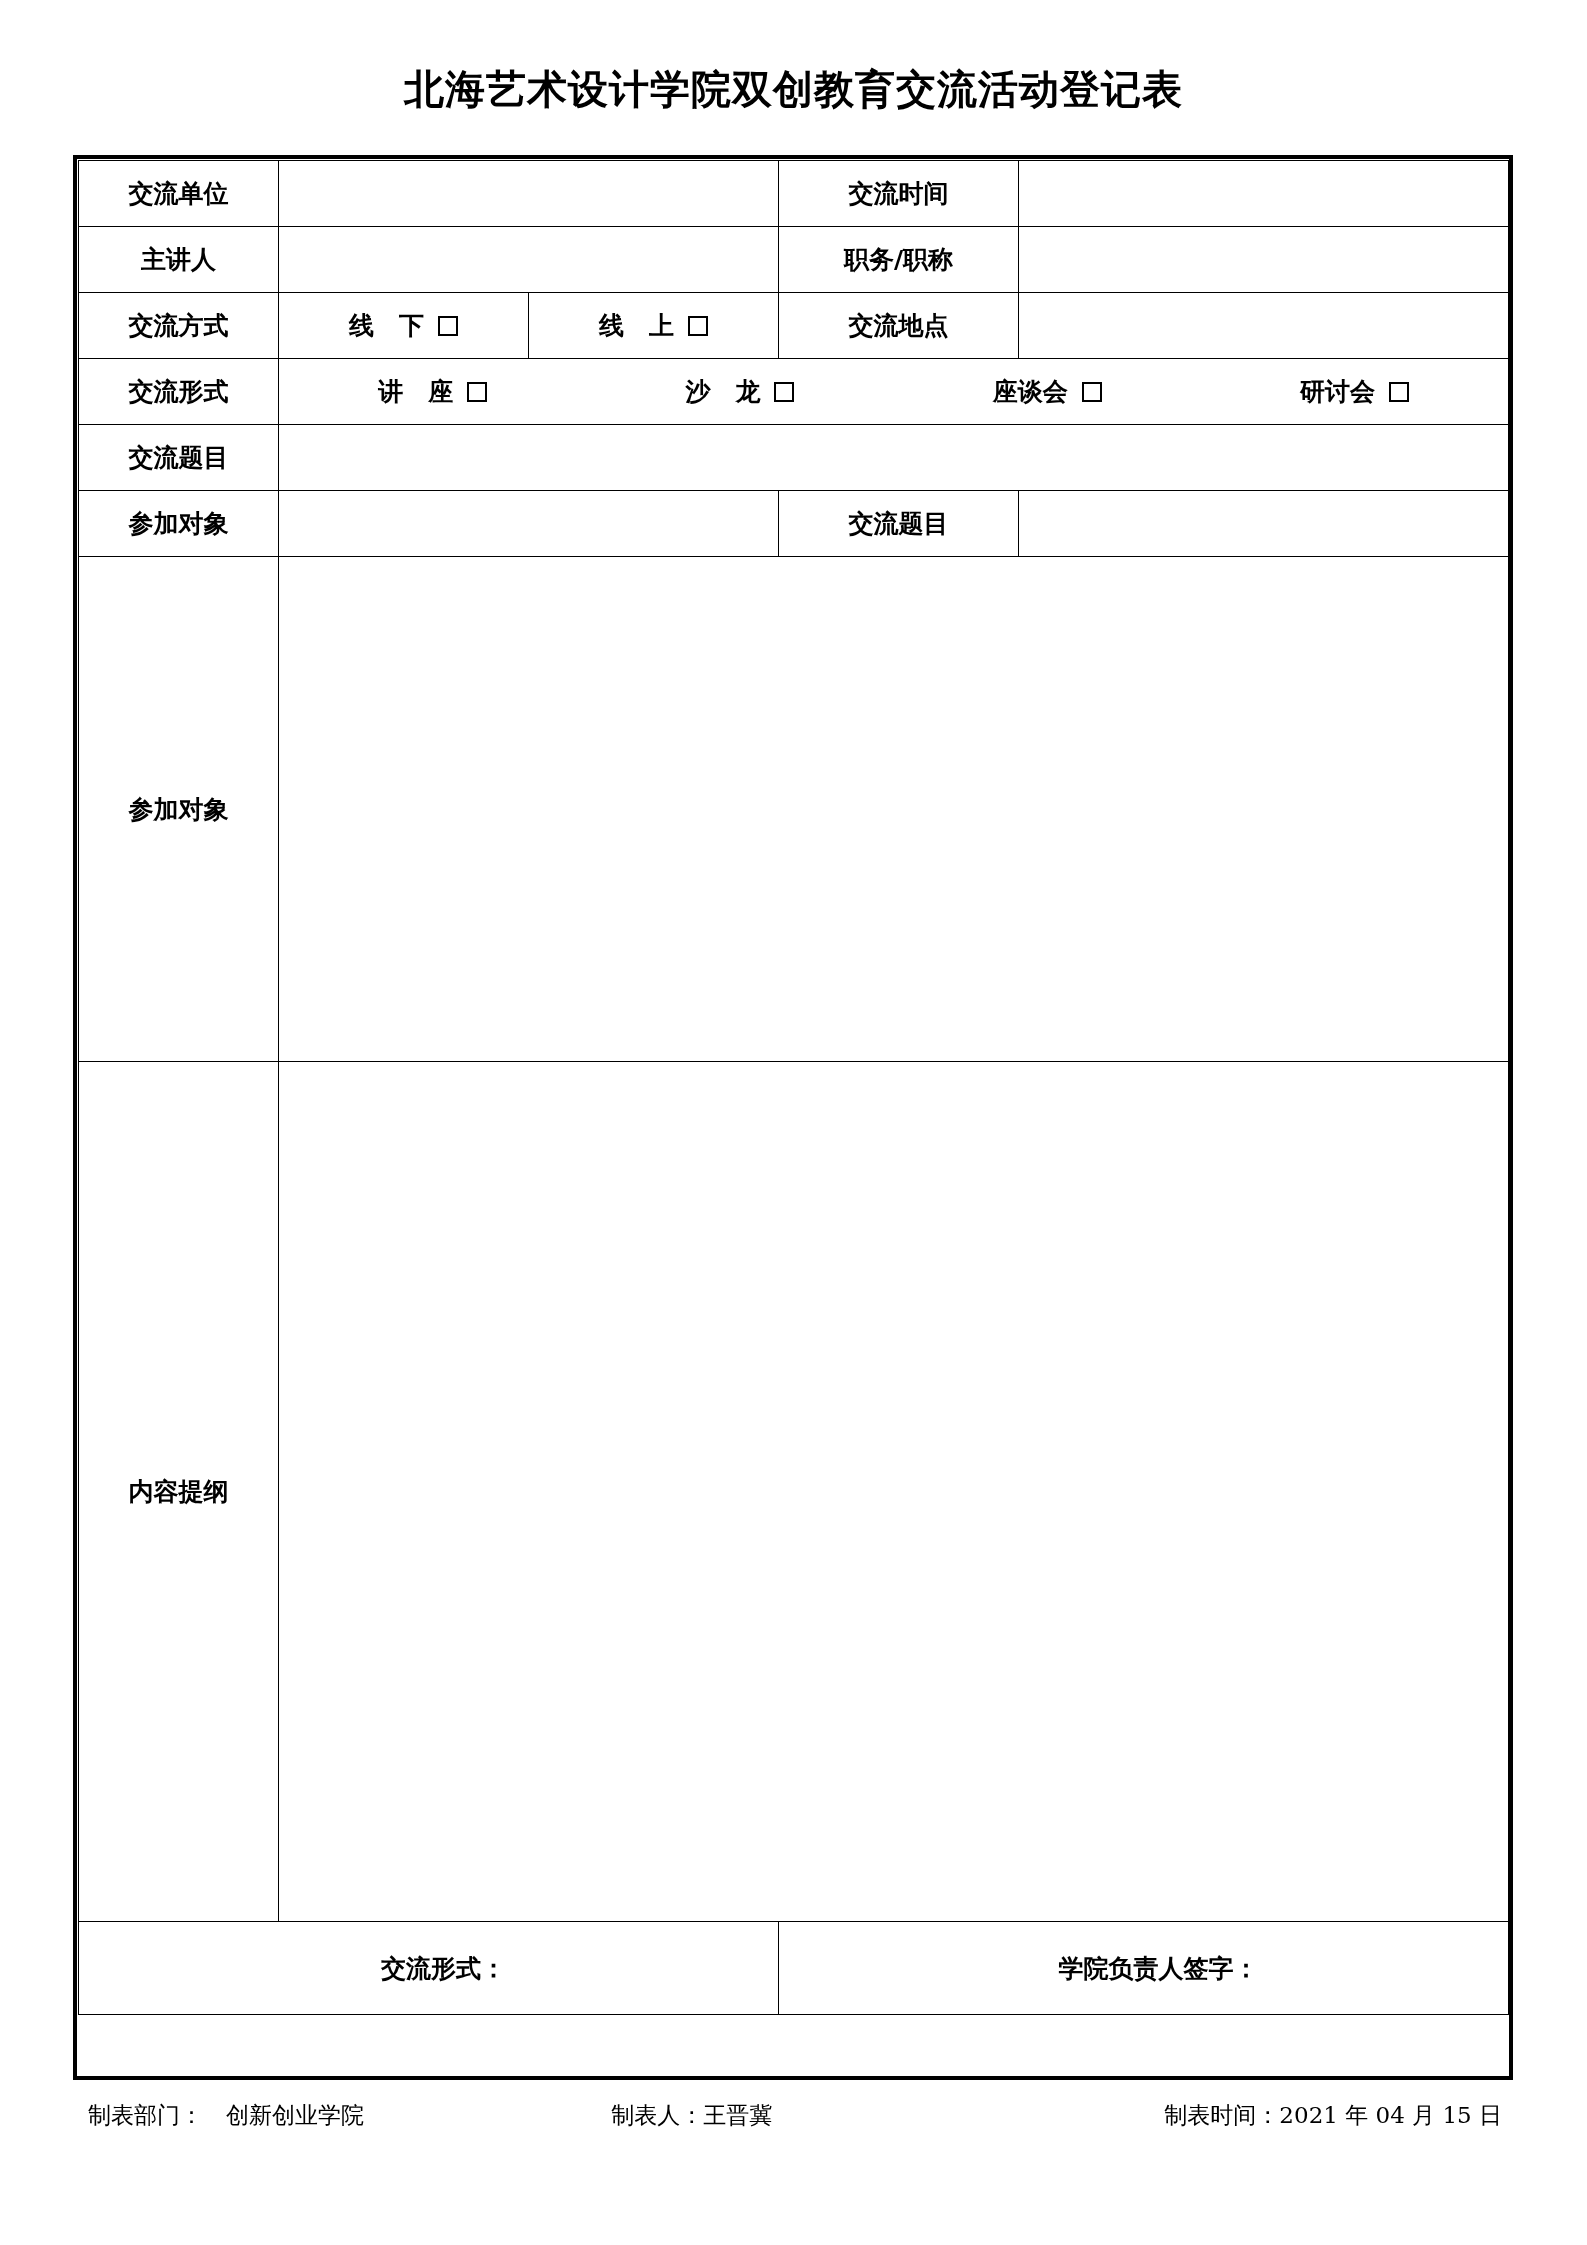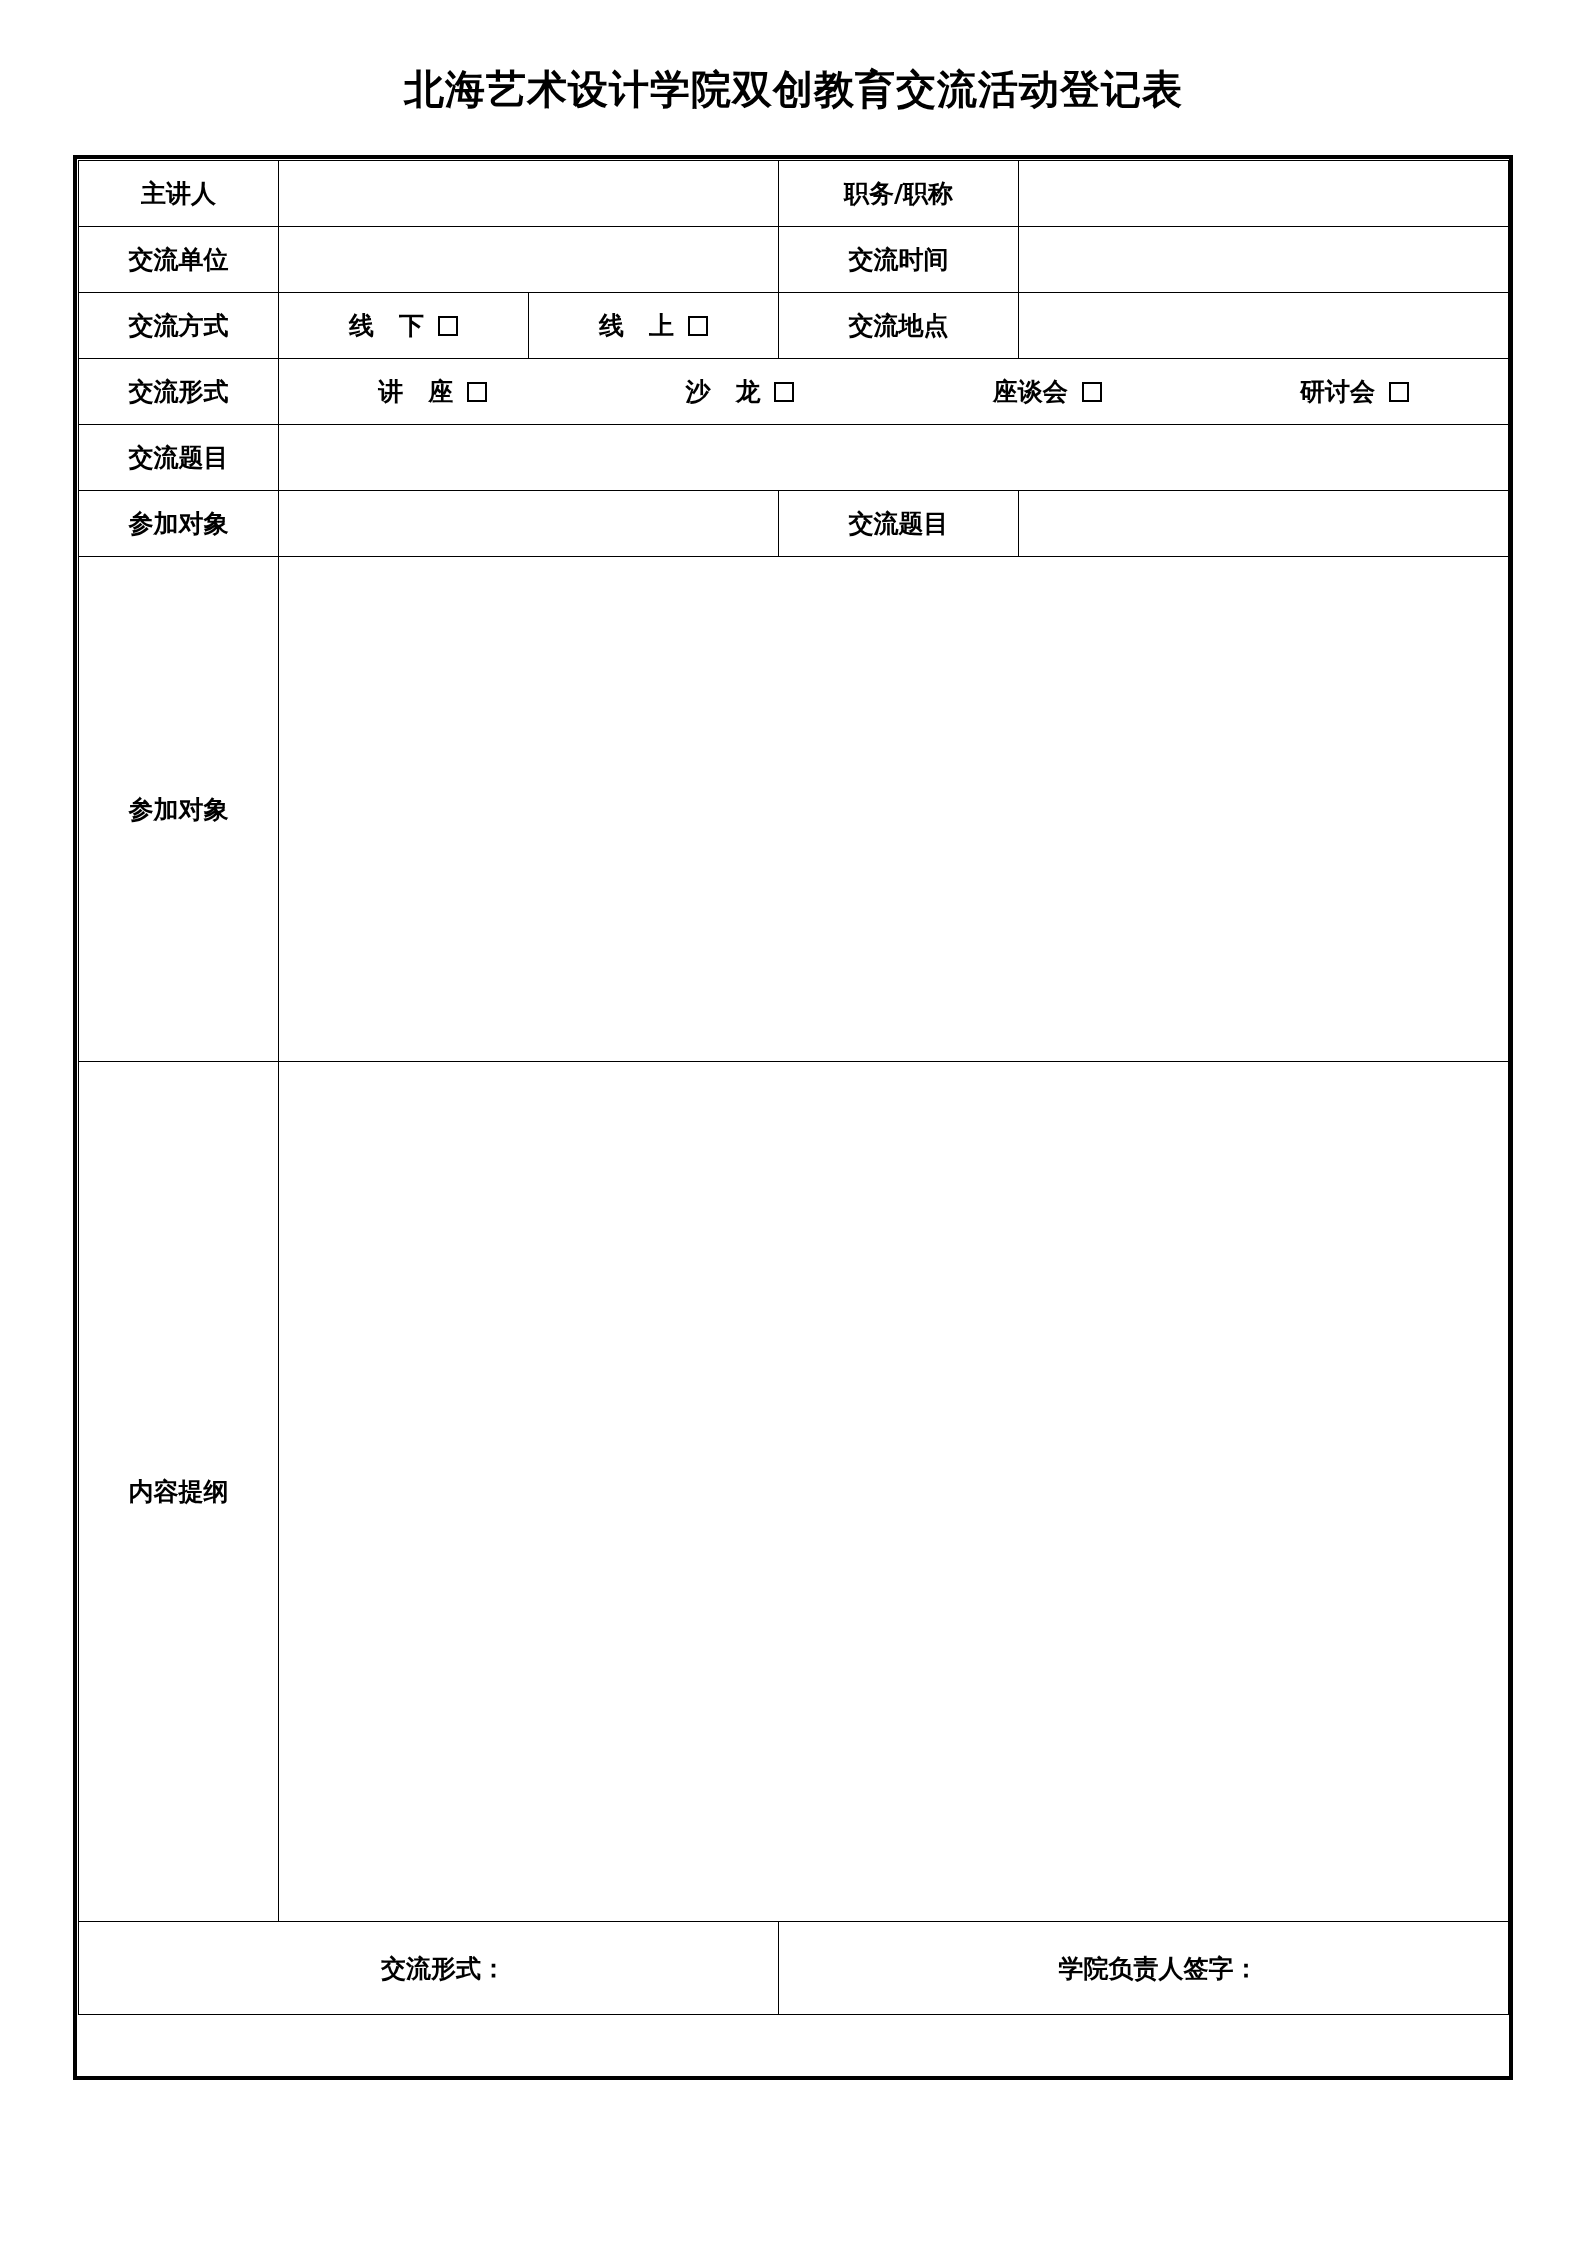--- a/index.html
+++ b/index.html
@@ -129,30 +129,30 @@
     <colgroup>
       <col style="width:200px">
       <col style="width:250px">
       <col style="width:250px">
       <col style="width:240px">
       <col style="width:490px">
     </colgroup>
 
     <tbody>
         <tr class="row-h-60">
+      <td class="lbl">交流单位</td>
+      <td class="blank" colspan="2"></td>
+      <td class="lbl">交流时间</td>
+      <td class="blank"></td>
+    </tr>
+
+    <tr class="row-h-60">
       <td class="lbl">主讲人</td>
       <td class="blank" colspan="2"></td>
       <td class="lbl">职务/职称</td>
-      <td class="blank"></td>
-    </tr>
-
-    <tr class="row-h-60">
-      <td class="lbl">交流单位</td>
-      <td class="blank" colspan="2"></td>
-      <td class="lbl">交流时间</td>
       <td class="blank"></td>
     </tr>
 
     <tr class="row-h-60">
       <td class="lbl">交流方式</td>
       <td class="mode-cell">
         <span class="chk-item">
           <span>线　下</span>
           <span class="box"></span>
         </span>
@@ -213,14 +213,19 @@
       <td class="blank" colspan="4"></td>
     </tr>
 
     <tr class="sign-row">
       <td colspan="3">交流形式：</td>
       <td colspan="2">学院负责人签字：</td>
     </tr>
   </tbody>
     </table>
 
+  <div class="footer">
+    <div class="f1">制表部门：　创新创业学院</div>
+    <div class="f2">制表人：王晋冀</div>
+    <div class="f3">制表时间：2021 年 04 月 15 日</div>
+  </div>
 
 </div>
 
 </body></html>

